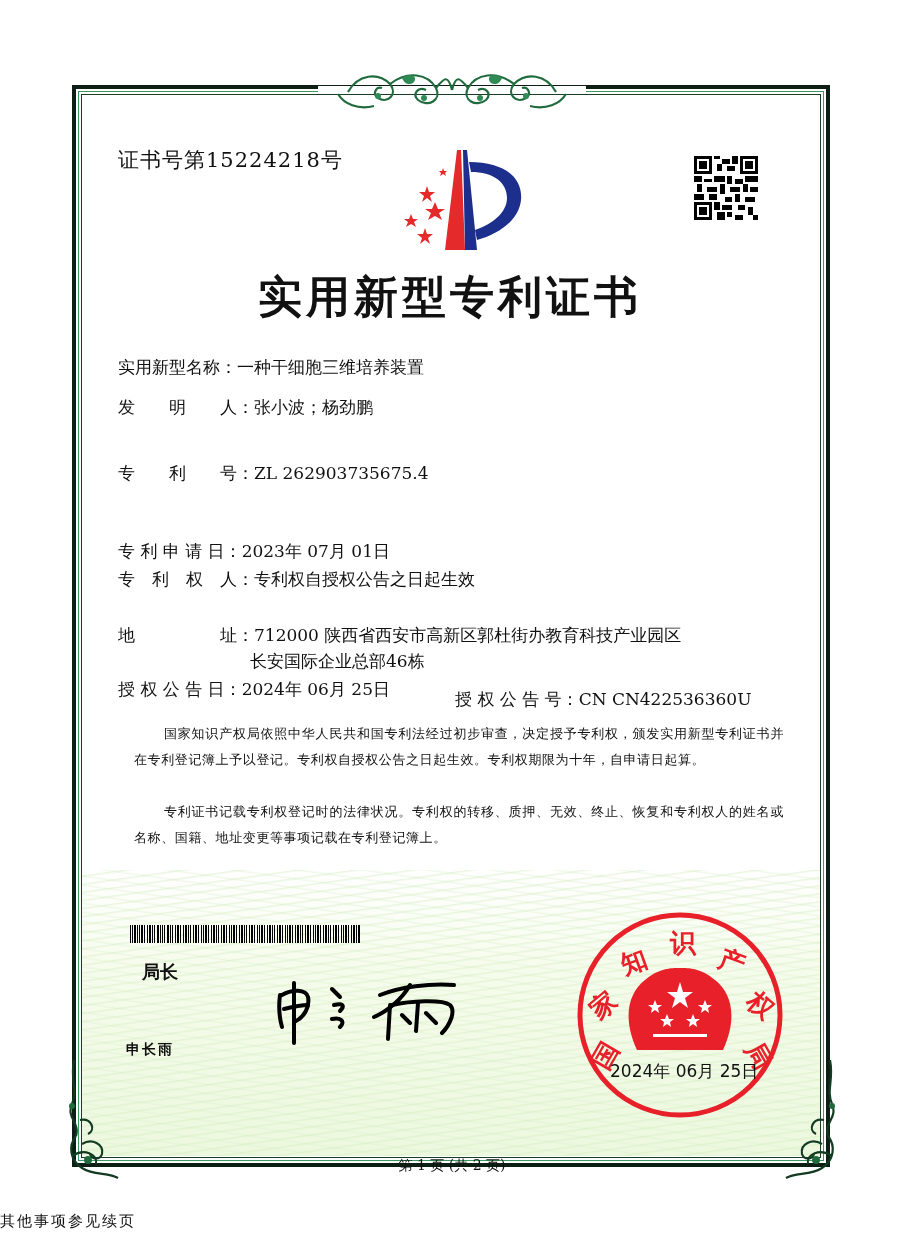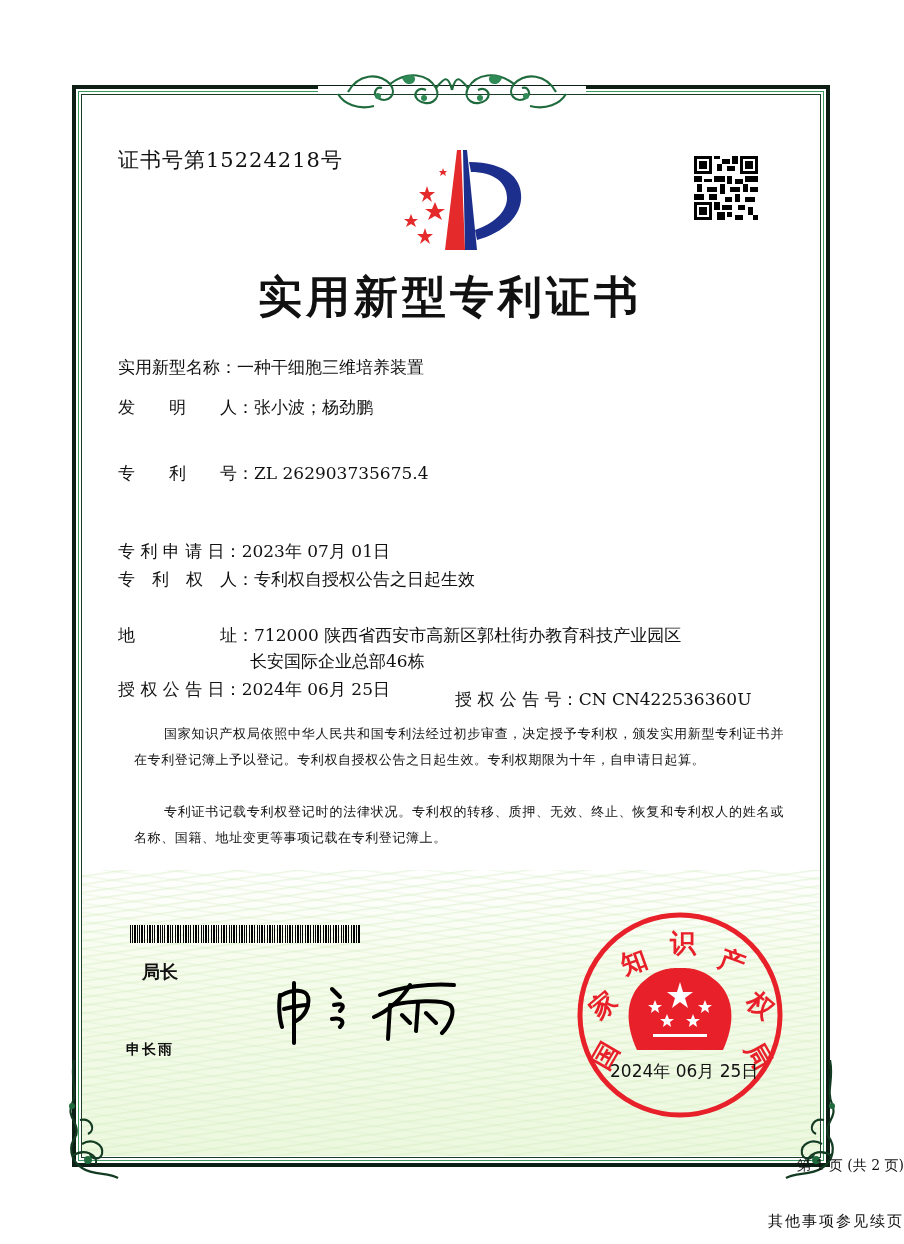--- a/index.html
+++ b/index.html
@@ -47,22 +47,22 @@
   }
   .barcode { position:absolute; left:130px; top:925px; width:230px; height:18px; }
   .director-title { position:absolute; left:126px; top:960px; font-family:"DejaVu Sans","Liberation Sans",sans-serif; font-size:18px; font-weight:bold;margin-left:16px; }
   .director-name { position:absolute; left:126px; top:1041px; font-family:"DejaVu Sans","Liberation Sans",sans-serif; font-size:14px; font-weight:bold; letter-spacing:2px; }
   .signature { position:absolute; left:270px; top:975px; width:200px; height:70px; }
   .seal { position:absolute; left:575px; top:910px; width:210px; height:210px; }
   .seal-date {
     position:absolute; left:610px; top:1060px; font-size:17px;
     font-family:"DejaVu Sans","Liberation Sans",sans-serif; color:#111;
   }
-  .page-indicator { position:absolute; left:0; width:904px; top:1157px; text-align:right; font-size:14px; }
-  .footer-note { position:absolute; left:0; width:904px; top:1212px; text-align:right; font-size:15px; letter-spacing:2px; }
+  .page-indicator { position:absolute; left:0; width:904px; top:1157px; text-align:center; font-size:14px; }
+  .footer-note { position:absolute; left:0; width:904px; top:1212px; text-align:left; font-size:15px; letter-spacing:2px; }
 </style>
 </head>
 <body>
 
 <div class="guilloche"></div>
 <div class="frame-outer"></div>
 <div class="frame-inner"></div>
 <div class="frame-inner2"></div>
 
 <svg class="ornament-top" viewBox="0 0 268 52">

